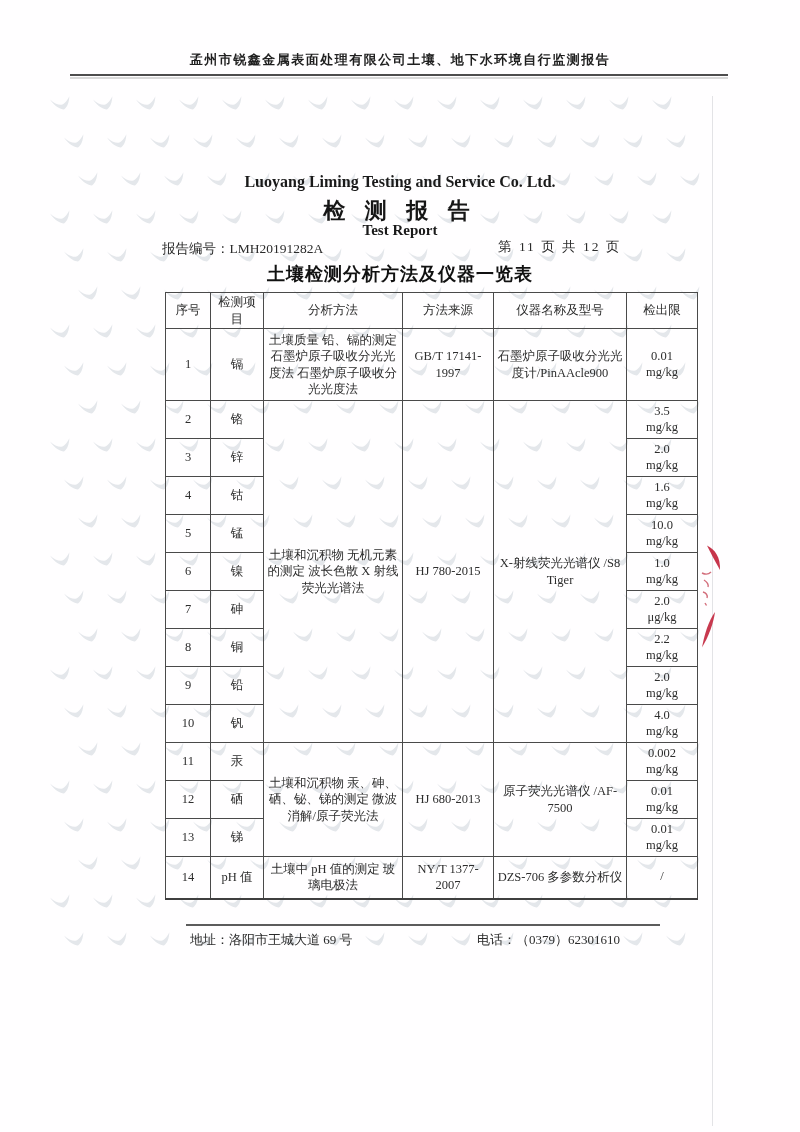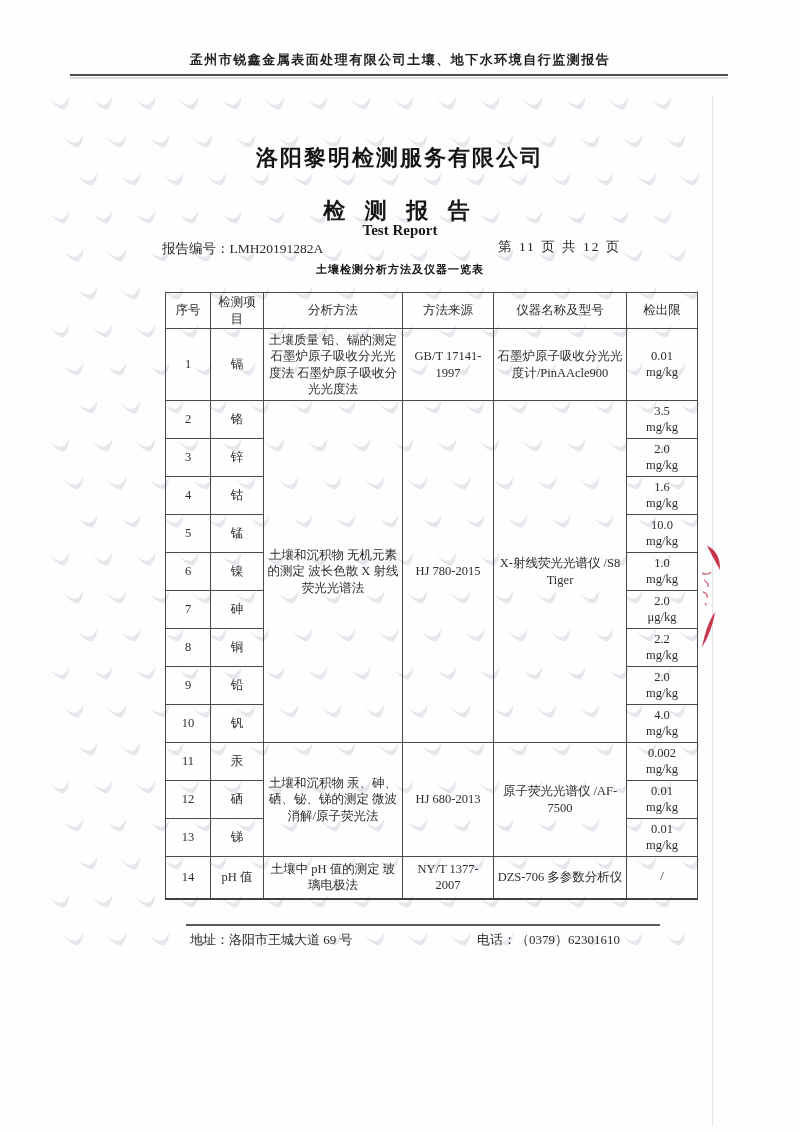--- a/index.html
+++ b/index.html
@@ -20,21 +20,21 @@
   .doc-header-rule { top:74px; left:70px; width:658px; height:2px; background:#4d4d4d; box-shadow:0 3px 0 #d9d9d9; }
 
   .company-cn { top:143px; font-size:22px; font-weight:bold; letter-spacing:2px; color:#161616; }
   .company-en { top:173px; font-size:16px; font-weight:bold; color:#1a1a1a; }
   .report-title-cn { top:196px; font-size:22px; font-weight:bold; letter-spacing:7px; color:#161616; }
   .report-title-en { top:222px; font-size:15px; font-weight:bold; color:#1a1a1a; }
 
   .report-no { top:240px; left:162px; font-size:13.5px; }
   .page-indicator { top:238px; left:498px; font-size:13.5px; letter-spacing:2px; }
 
-  .table-title { top:262px; font-size:11px; font-weight:bold; letter-spacing:1px; color:#111;text-align:center; }
+  .table-title { top:262px; font-size:18px; font-weight:bold; letter-spacing:1px; color:#111;text-align:center; }
 
   table.methods {
     position:absolute; top:292px; left:165px; width:532px; z-index:2;
     border-collapse:collapse; table-layout:fixed; font-size:12.5px;
     background:transparent;
   }
   table.methods td, table.methods th {
     border:1px solid #4a4a4a; text-align:center; vertical-align:middle;
     padding:1px 3px; line-height:1.32; font-weight:normal; color:#2d2d2d;
     overflow:hidden;
@@ -1446,21 +1446,21 @@
         </svg></span>
     </div>
 
   <div class="abs scan-line"></div>
 
   <div class="content">
 
     <div class="abs centered doc-header-text">孟州市锐鑫金属表面处理有限公司土壤、地下水环境自行监测报告</div>
     <div class="abs doc-header-rule"></div>
 
-    <div class="abs centered company-cn">洛阳黎明检测服务有限公司</div>
+    <div class="abs centered company-en">Luoyang Liming Testing and Service Co. Ltd.</div>
     <div class="abs centered report-title-en">Test Report</div>
     <div class="abs centered report-title-cn">检 测 报 告</div>
 
     <div class="abs report-no">
       <span>报告编号：</span><span>LMH20191282A</span>
     </div>
     <div class="abs page-indicator">第 11 页 共 12 页</div>
 
     <div class="abs centered table-title">土壤检测分析方法及仪器一览表</div>
 

